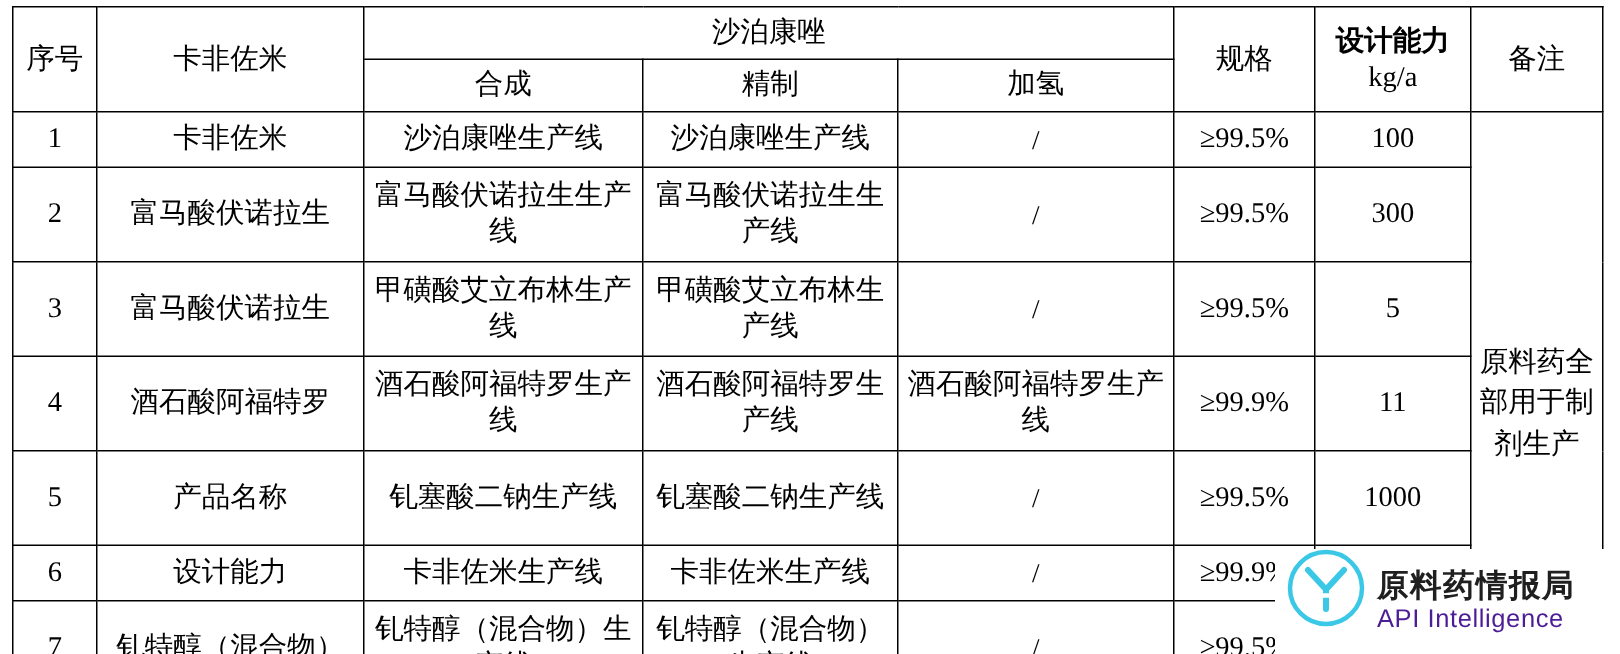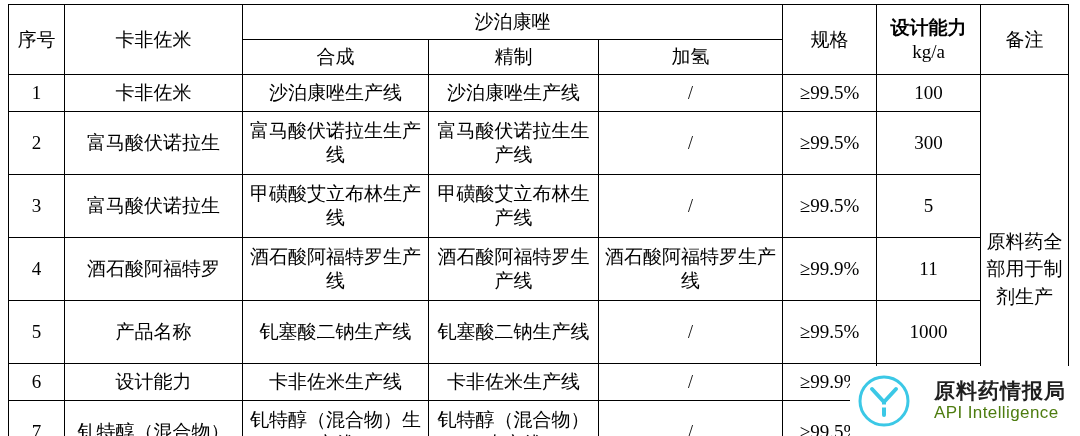--- a/index.html
+++ b/index.html
@@ -62,22 +62,21 @@
 
   
   .watermark {
     position: absolute;
     right: 0px;
     bottom: 0px;
     width: 230px;
     height: 70px;
     background: #ffffff;
     display: flex;
-    align-items: center;
-    gap: 24px;
+    gap: 8px;
     padding-left: 8px;
     box-sizing: border-box;
   }
   .wm-logo {
     width: 52px;
     height: 52px;
     flex: 0 0 52px;
     position: relative;
   }
   .wm-text {
@@ -88,21 +87,21 @@
   }
   .wm-cn {
     font-size: 21px;
     color: #1f1f1f;
     letter-spacing: 1px;
     font-weight: bold;
     line-height: 1.2;
   }
   .wm-en {
     font-size: 17px;
-    color: #4d7c0f;
+    color: #4c1d95;
     line-height: 1.2;
     letter-spacing: 0.4px;
   }
 </style>
 </head>
 <body>
 
 <div class="sheet">
   <table class="spec">
     <colgroup>

